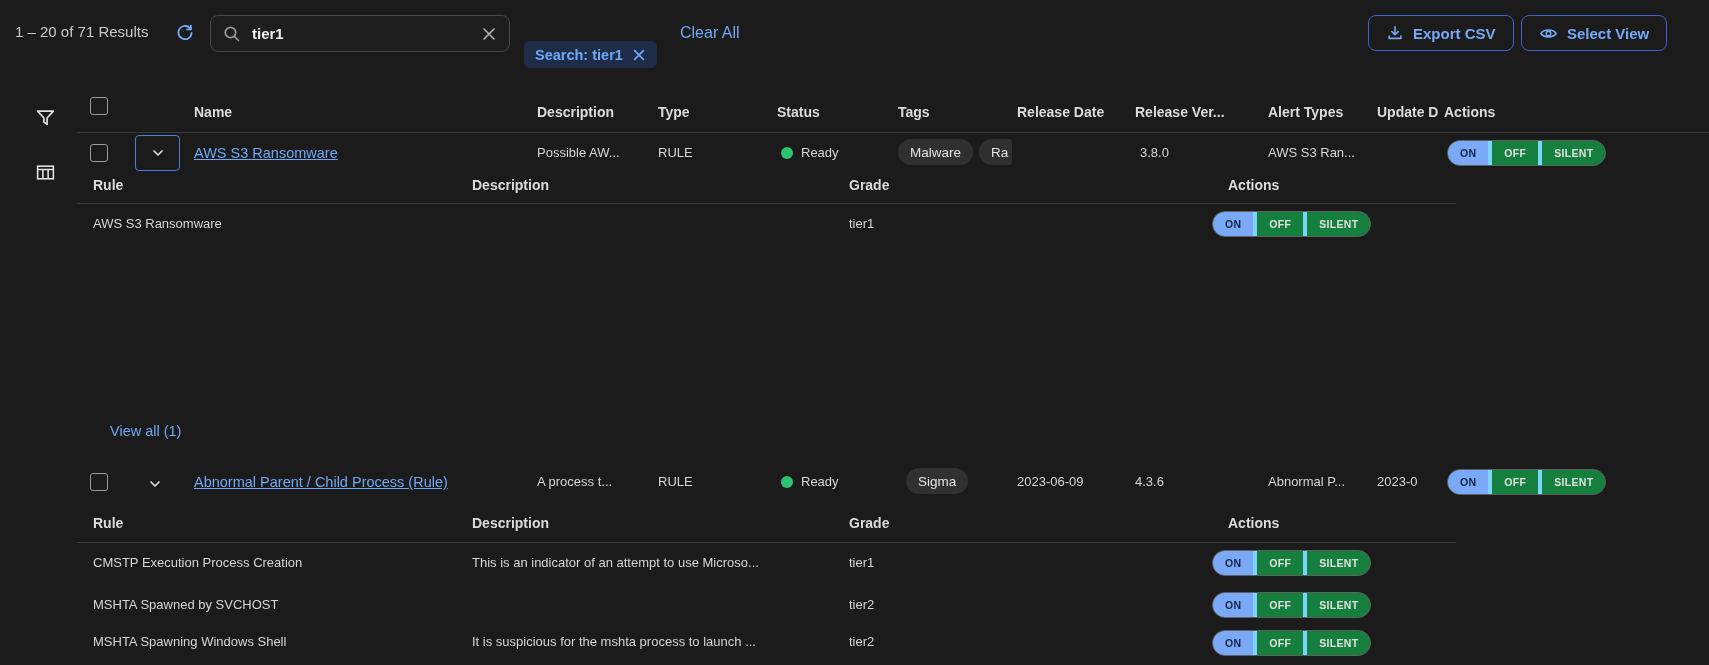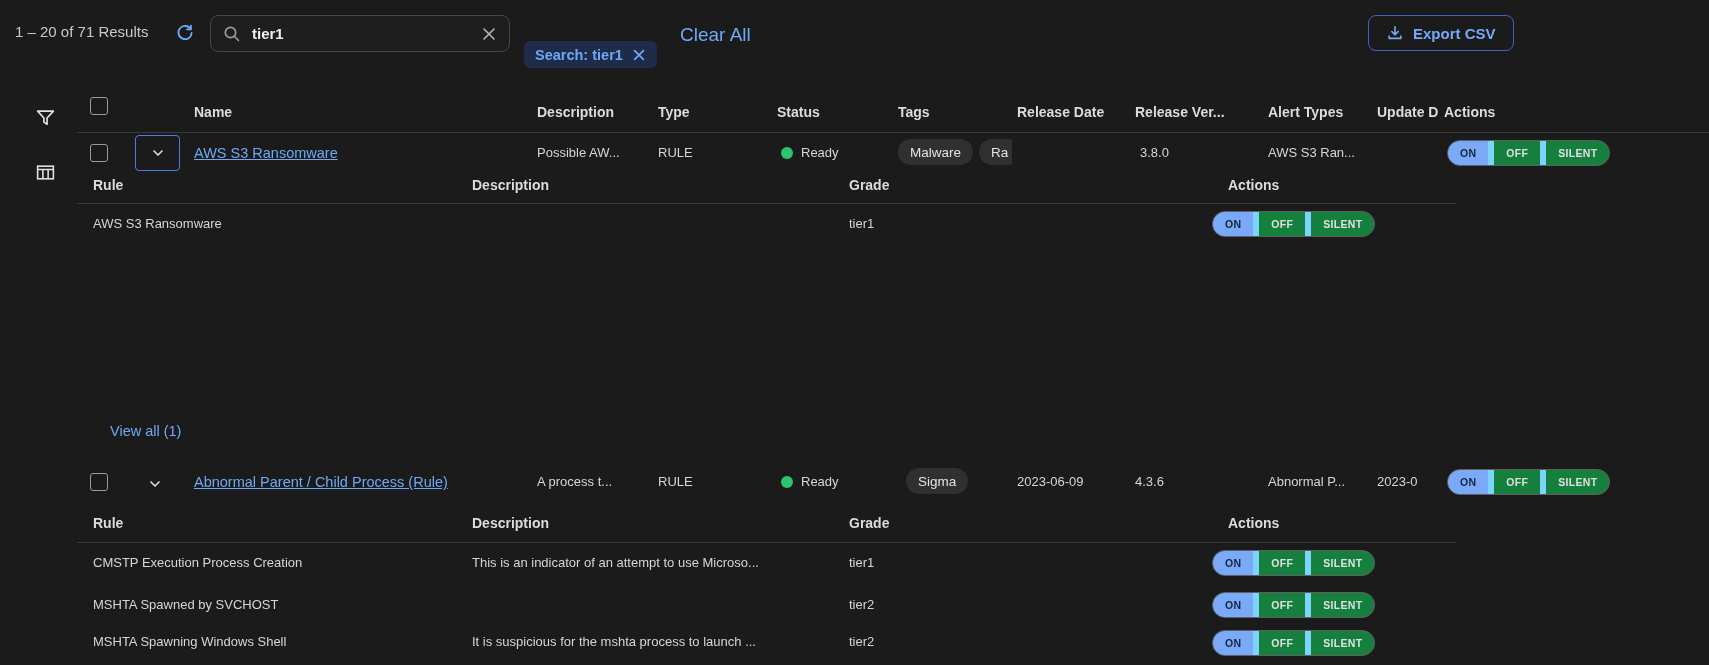--- a/index.html
+++ b/index.html
@@ -18,21 +18,21 @@
   .cb{width:18px;height:18px;border:1.5px solid #9a9a9a;border-radius:3px;box-sizing:border-box;background:transparent;cursor:pointer;}
   .searchbox{display:flex;align-items:center;gap:9px;border:1px solid #474747;border-radius:8px;background:#1e1e1e;padding:0 12px;box-sizing:border-box;}
   .searchbox input{flex:1;background:transparent;border:none;outline:none;color:#efefef;font-size:15px;font-weight:700;font-family:"Liberation Sans",sans-serif;}
   .filter-chip{display:flex;align-items:center;gap:9px;background:#1e2c49;color:#6fa8f5;font-weight:700;font-size:14.5px;border-radius:6px;height:27px;padding:0 11px;cursor:default;white-space:nowrap;margin-top:21px;}
   .btn{display:flex;align-items:center;gap:9px;border:1px solid #3c64c8;border-radius:8px;background:transparent;color:#76a9f7;height:36px;padding:0 17px;font-size:15px;font-weight:600;cursor:pointer;box-sizing:border-box;white-space:nowrap;}
   .tagchip{display:inline-flex;align-items:center;background:#303030;color:#e3e3e3;font-size:13.5px;height:26px;padding:0 12px;border-radius:15px;white-space:nowrap;flex:0 0 auto;}
   .tagwrap{display:flex;gap:6px;overflow:hidden;}
   .dot{width:12px;height:12px;border-radius:50%;background:#2dc46f;}
   .statusline{display:flex;align-items:center;gap:8px;}
   .toggle{display:flex;align-items:stretch;height:26px;border:1px solid #5f5f5f;border-radius:13px;overflow:hidden;background:#15803d;box-sizing:border-box;}
-  .toggle .seg{display:flex;align-items:center;padding:0 12px;font-size:10.5px;font-weight:700;color:#e0e0e0;letter-spacing:.3px;border-left:6px solid #7dd3fc;cursor:pointer;}
+  .toggle .seg{display:flex;align-items:center;padding:0 12px;font-size:10.5px;font-weight:700;color:#e0e0e0;letter-spacing:.3px;border-left:4px solid #7dd3fc;cursor:pointer;}
   .toggle .seg:first-child{border-left:none;}
   .toggle .seg.on{background:#79a9f7;color:#15243f;}
   .chevbox{display:flex;align-items:center;justify-content:center;width:45px;height:36px;border:1.5px solid #4b7fd9;border-radius:4px;box-sizing:border-box;cursor:pointer;}
   .iconbtn{cursor:pointer;display:flex;align-items:center;justify-content:center;}
   svg{display:block;}
   .clip{overflow:hidden;white-space:nowrap;}
 </style>
 </head>
 <body>
 
@@ -64,31 +64,40 @@
 
   <div class="abs filter-chip" style="left:524px;top:20px;">
     <span>Search: tier1</span>
     <span class="iconbtn">
       <svg width="14" height="14" viewBox="0 0 16 16" stroke="#6fa8f5" stroke-width="2" stroke-linecap="round">
         <path d="M3 3 L13 13 M13 3 L3 13"></path>
       </svg>
     </span>
   </div>
 
-  <div class="abs plainlink" style="left:680px;top:24px;font-size:19px;">Clear All</div>
+  <div class="abs plainlink" style="left:680px;top:24px;font-size:16px;">Clear All</div>
 
   <div class="abs btn" style="left:1368px;top:15px;">
     <span>
       <svg width="18" height="18" viewBox="0 0 20 20" fill="none" stroke="#76a9f7" stroke-width="1.8" stroke-linecap="round" stroke-linejoin="round">
         <path d="M10 3 v8.5 M6.5 8.5 L10 12 L13.5 8.5 M3.5 13.5 v2.5 h13 v-2.5"></path>
       </svg>
     </span>
     <span>Export CSV</span>
   </div>
 
+  <div class="abs btn" style="left:1521px;top:15px;">
+    <span>
+      <svg width="19" height="19" viewBox="0 0 20 20" fill="none" stroke="#76a9f7" stroke-width="1.6">
+        <path d="M2 10 C5 5.2 15 5.2 18 10 C15 14.8 5 14.8 2 10 Z"></path>
+        <circle cx="10" cy="10" r="2.4"></circle>
+      </svg>
+    </span>
+    <span>Select View</span>
+  </div>
 
   <div class="abs iconbtn" style="left:33px;top:106px;width:24px;height:24px;">
     <svg width="21" height="21" viewBox="0 0 20 20" fill="none" stroke="#e2e2e2" stroke-width="1.6" stroke-linejoin="round">
       <path d="M2.5 3 h15 L11.5 9.5 v6 l-3 -2 v-4 Z"></path>
     </svg>
   </div>
   <div class="abs iconbtn" style="left:33px;top:160px;width:24px;height:24px;">
     <svg width="21" height="21" viewBox="0 0 20 20" fill="none" stroke="#e2e2e2" stroke-width="1.5">
       <rect x="2.5" y="4" width="15" height="12"></rect>
       <path d="M2.5 7.2 h15 M7.5 7.2 v8.8 M12.5 7.2 v8.8"></path>

